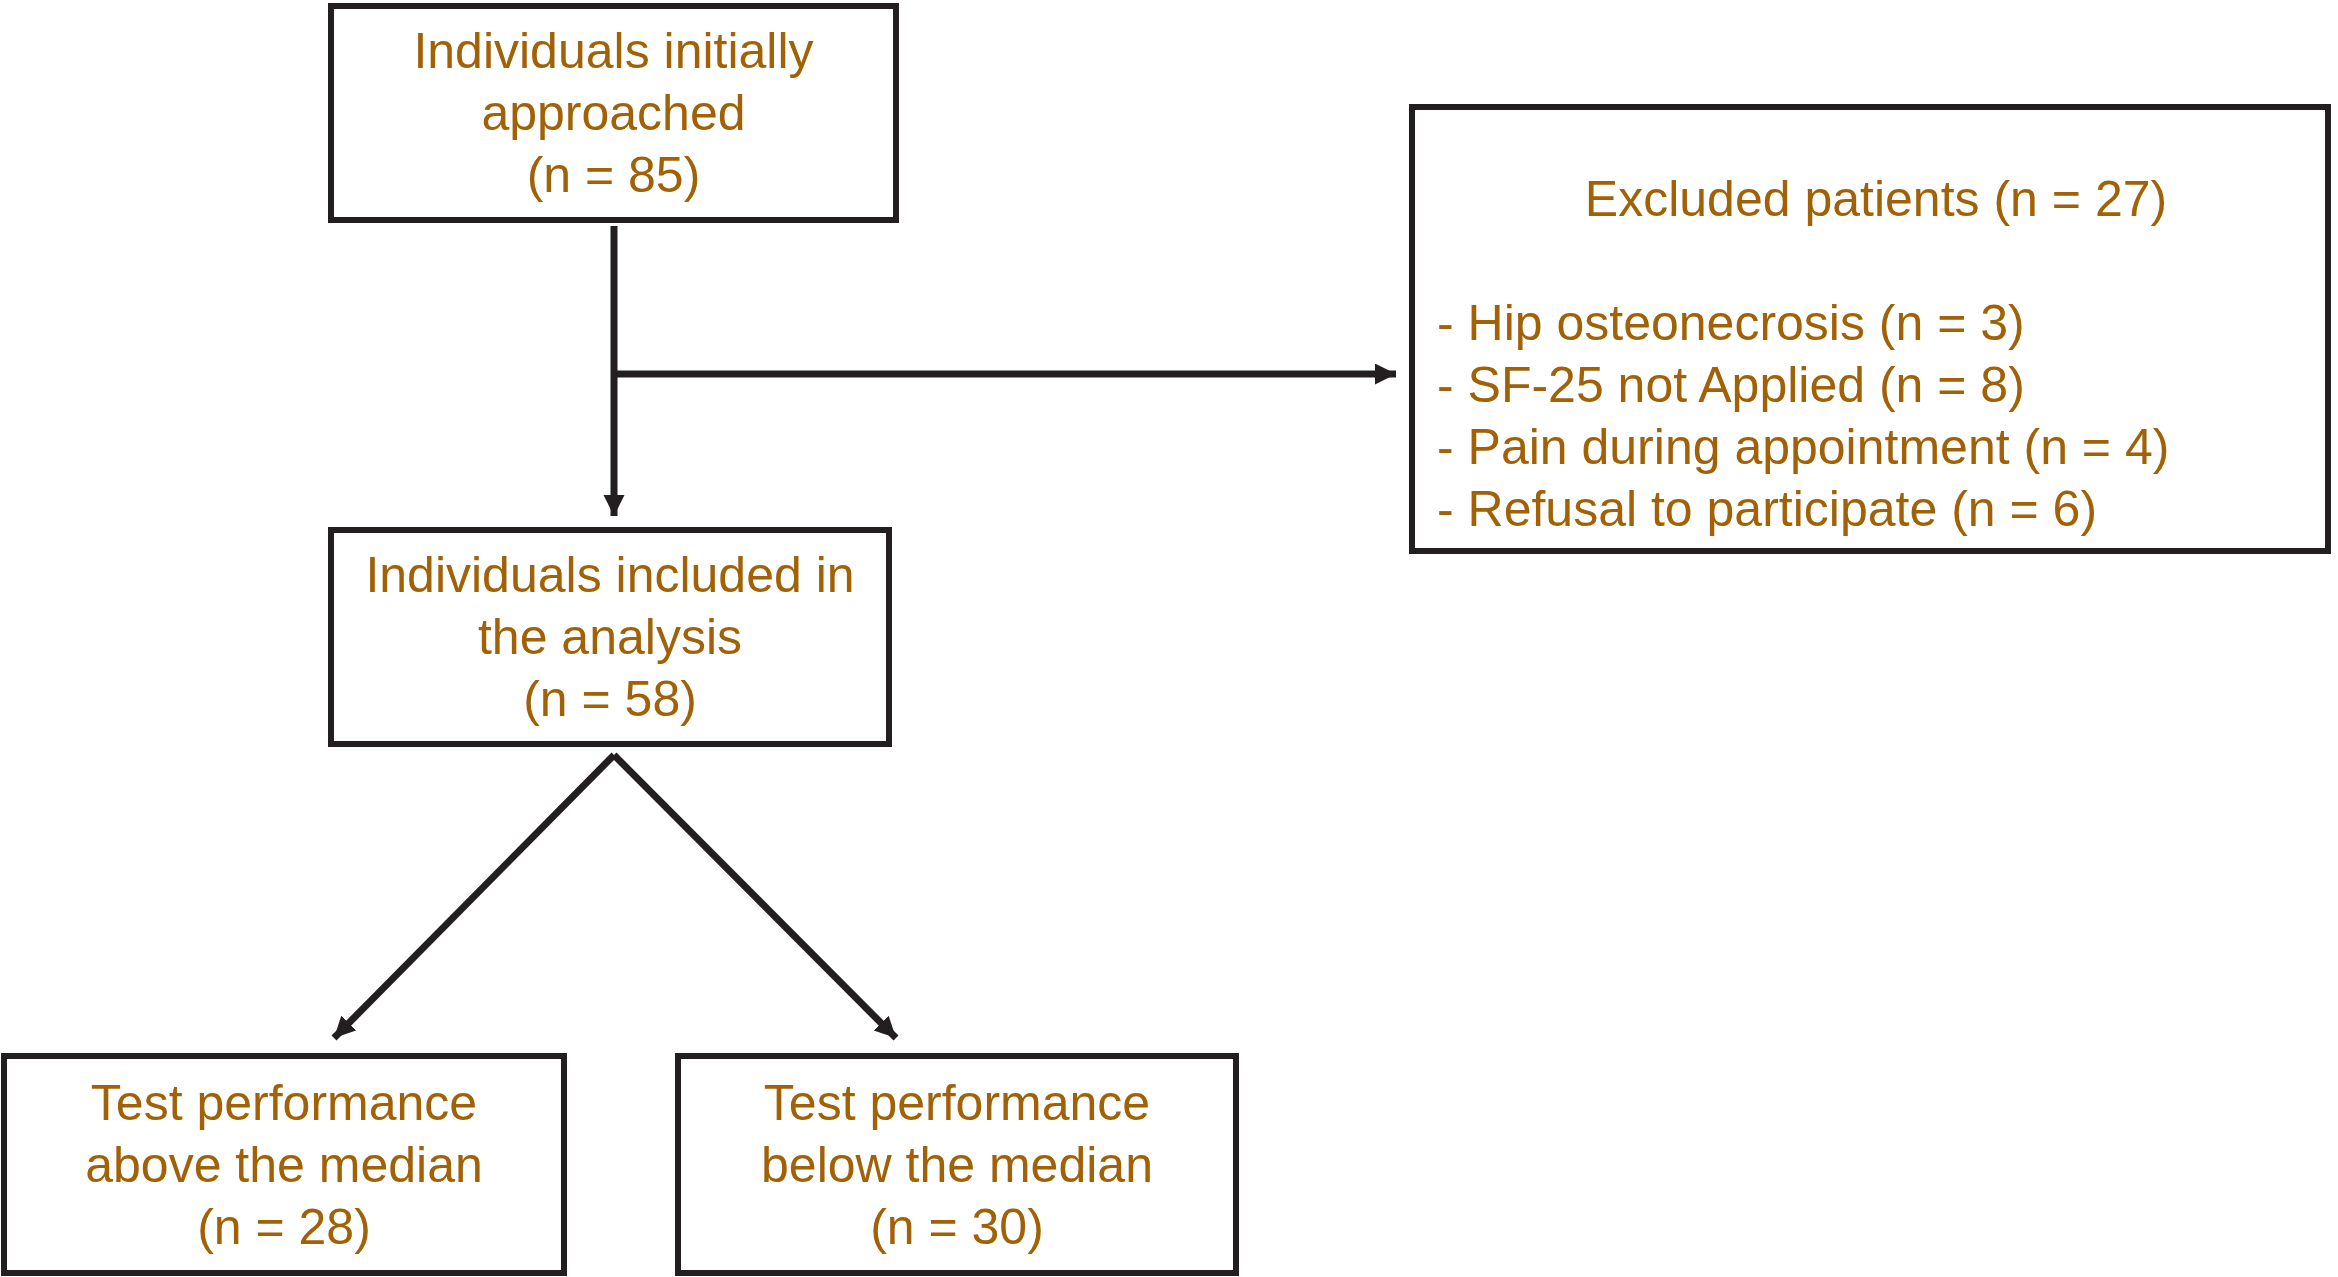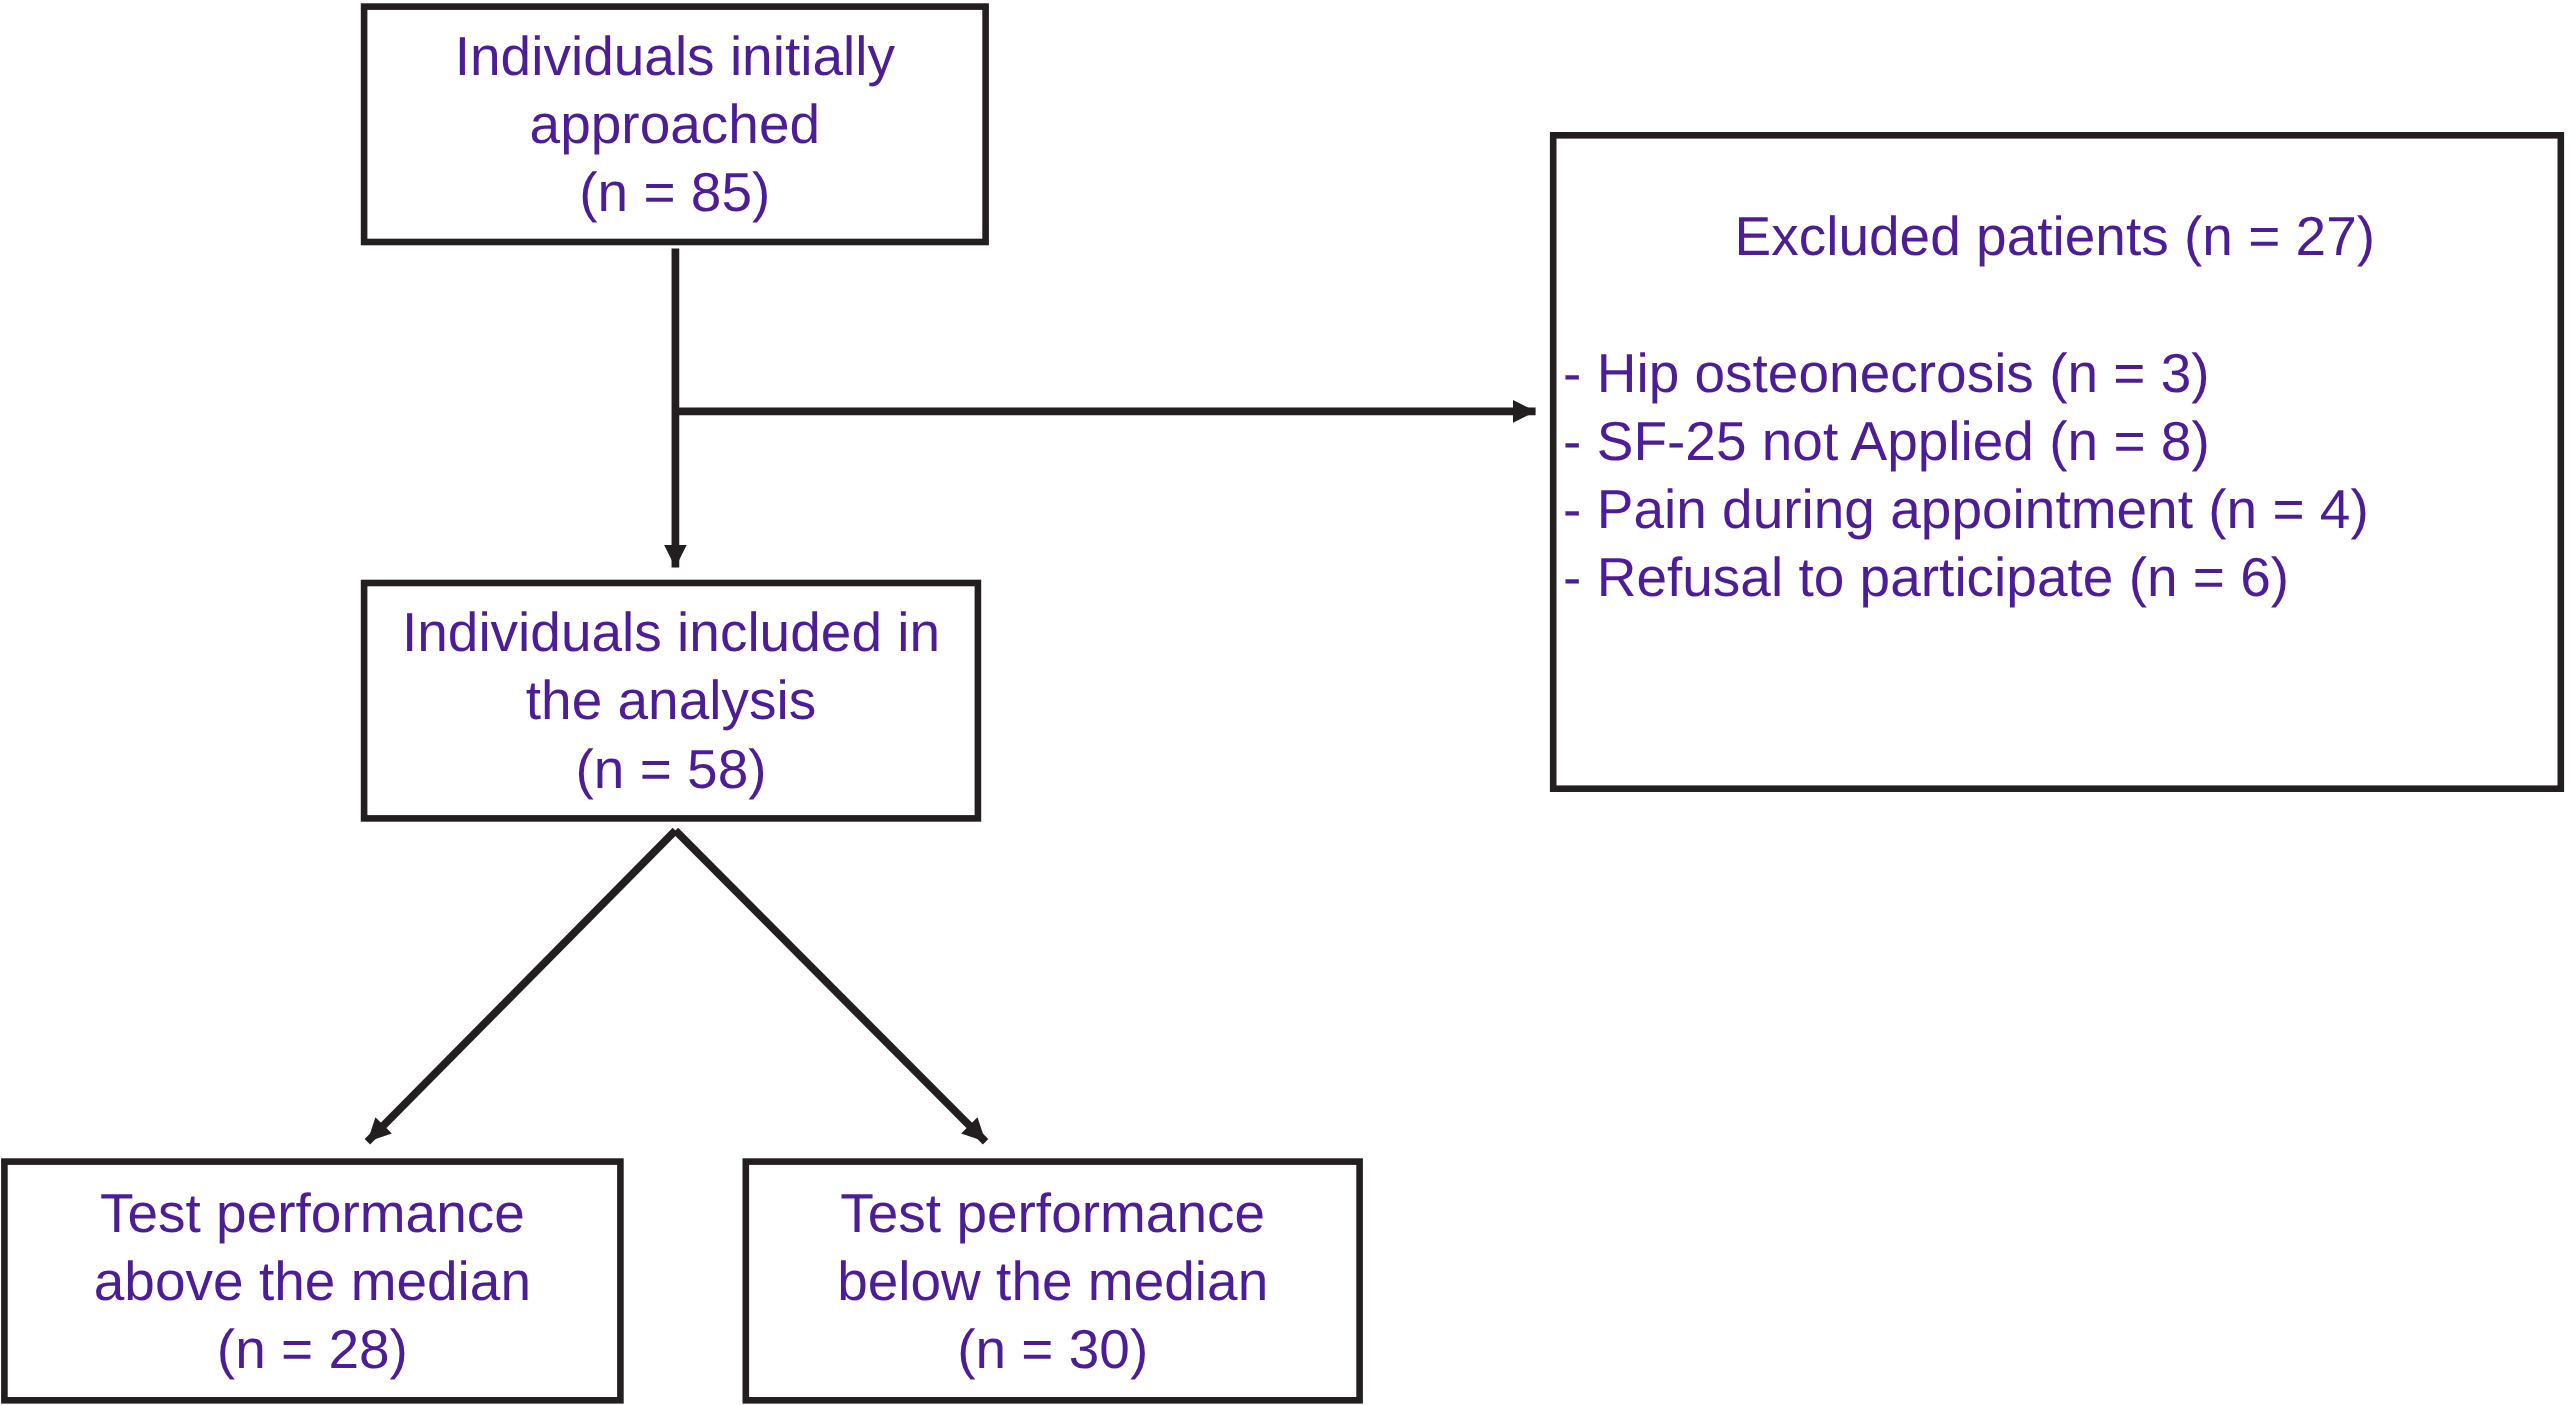--- a/index.html
+++ b/index.html
@@ -6,21 +6,21 @@
     margin: 0;
     padding: 0;
     background: #ffffff;
   }
   .canvas {
     position: relative;
     width: 2338px;
     height: 1277px;
     background: #ffffff;
     font-family: "Liberation Sans", sans-serif;
-    color: #4c1d95;
+    color: #a16207;
     overflow: hidden;
   }
   .arrows {
     position: absolute;
     left: 0;
     top: 0;
     width: 2338px;
     height: 1277px;
   }
   .box {
@@ -35,22 +35,22 @@
     display: flex;
     align-items: center;
     justify-content: center;
     text-align: center;
   }
   .box-text {
     white-space: pre-line;
   }
   .box-approached { left: 328px; top: 3px;    width: 571px; height: 220px; }
   .box-included  { left: 328px; top: 527px;  width: 564px; height: 220px; }
-  .box-excluded  { left: 1409px; top: 120px; width: 922px; height: 600px;
-                   padding: 58px 10px 0 6px; text-align: left; }
+  .box-excluded  { left: 1409px; top: 104px; width: 922px; height: 450px;
+                   padding: 58px 10px 0 22px; text-align: left; }
   .box-above     { left: 1px;   top: 1053px; width: 566px; height: 223px; }
   .box-below     { left: 675px; top: 1053px; width: 564px; height: 223px; }
   .excluded-title {
     text-align: center;
   }
   .excluded-list {
     list-style: none;
     margin: 62px 0 0 0;
     padding: 0;
   }

